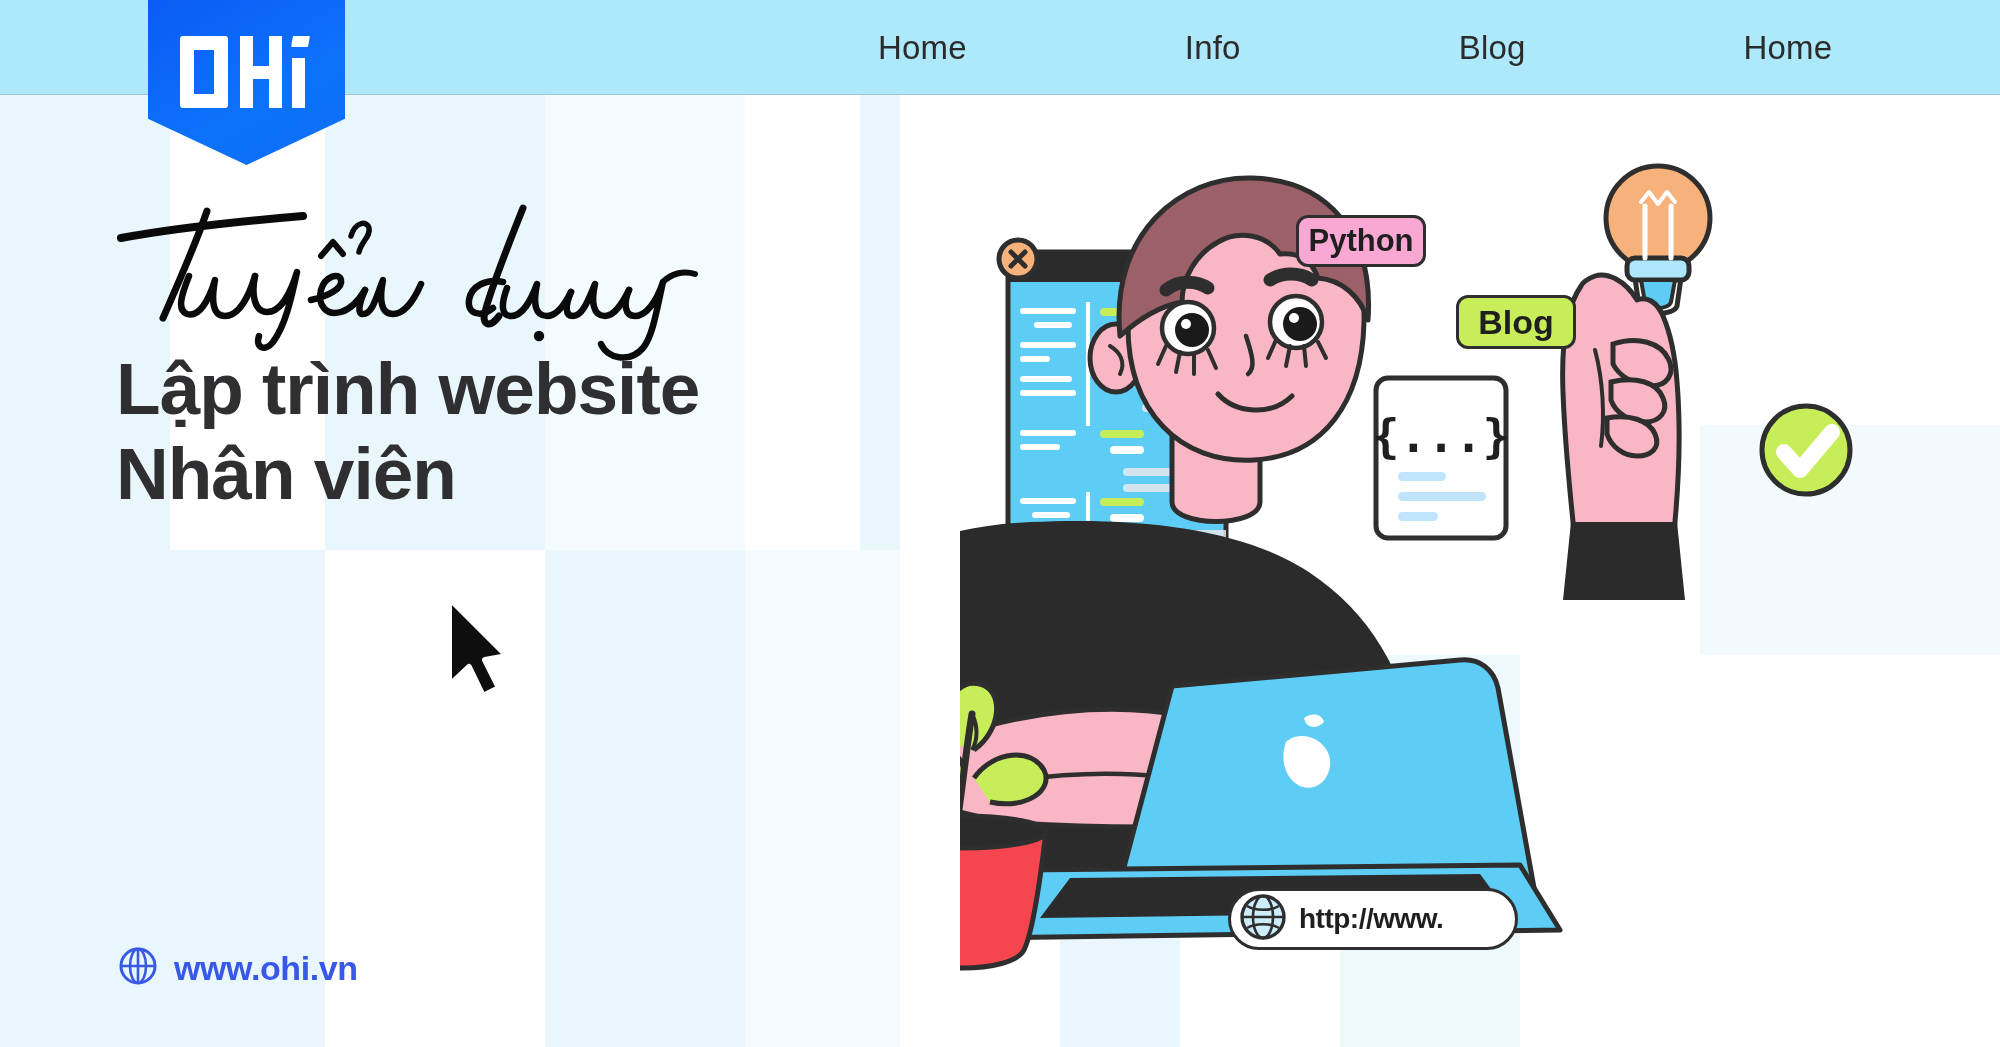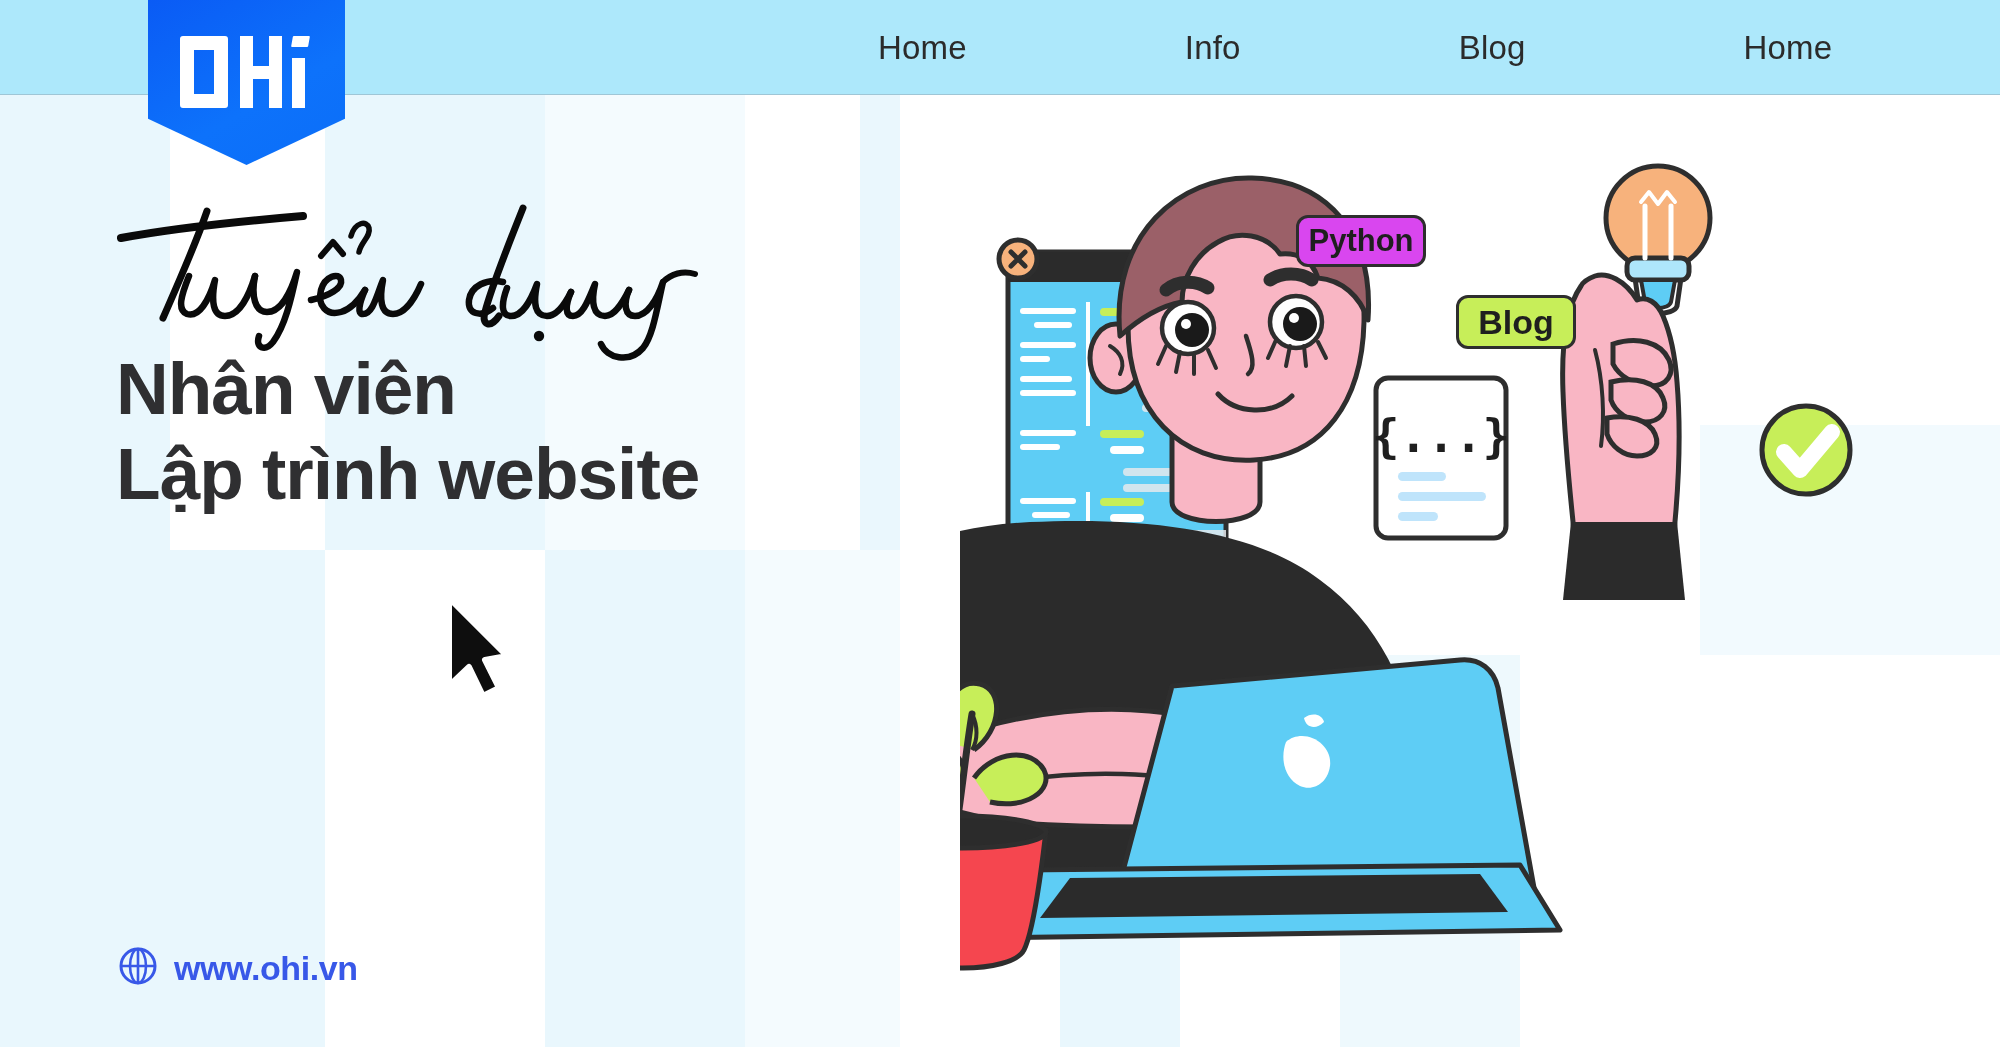--- a/index.html
+++ b/index.html
@@ -97,21 +97,21 @@
 
   
   .illus { position:absolute; left:960px; top:130px; width:1040px; height:917px; z-index:25; }
   .illus svg { display:block; }
 
   .badge-chip {
     position:absolute; border:3px solid #2e2e2e; border-radius:12px;
     display:flex; align-items:center; justify-content:center;
     font-weight:bold; color:#1f1f1f; font-family:"Liberation Sans", sans-serif;
   }
-  #chip-python { left:1296px; top:215px; width:130px; height:52px; background:#d946ef; font-size:31px; z-index:33; }
+  #chip-python { left:1296px; top:215px; width:130px; height:52px; background:#f9a8d4; font-size:31px; z-index:33; }
   #chip-java   { left:1456px; top:295px; width:120px; height:54px; background:#c7ee59; font-size:34px; z-index:33; }
 
   .url-pill {
     position:absolute; left:1228px; top:888px; width:290px; height:62px;
     background:#fff; border:3.5px solid #2e2e2e; border-radius:34px;
     display:flex; align-items:center; gap:12px; padding-left:8px;
     z-index:34;
   }
   .url-text { font-size:28px; font-weight:bold; color:#1f1f1f; letter-spacing:-.5px; }
 </style>
@@ -199,22 +199,22 @@
                    C 476 106, 478 120, 490 120 C 500 120, 508 106, 514 94" stroke-width="6.5"></path>
 
           <path d="M514 94 C 508 108, 510 120, 520 120 C 532 120, 542 104, 548 86
                    C 542 112, 538 140, 528 152 C 514 168, 492 162, 486 148" stroke-width="6.5"></path>
           <path d="M548 86 C 556 78, 568 74, 580 78" stroke-width="6"></path>
         </g>
       </svg>
     </div>
 
     <div class="headline">
+      <div>Lập trình website</div>
       <div>Nhân viên</div>
-      <div>Lập trình website</div>
     </div>
 
 
     <div class="cursor">
       <svg width="70" height="108" viewBox="0 0 70 108">
         <path d="M6 4 L6 92 L26 73 L40 102 L56 94 L42 66 L64 62 Z" fill="#0e0e0e" stroke="#ffffff" stroke-width="6" stroke-linejoin="round"></path>
       </svg>
     </div>
 
     <div class="contacts">
@@ -412,14 +412,26 @@
 
         <path d="M-82 700 L 86 700 C 86 700, 76 796, 64 820 C 52 844, -46 844, -58 820 C -70 796, -82 700, -82 700 Z" fill="#f5464f" stroke="#2e2e2e" stroke-width="5" stroke-linejoin="round"></path>
         <ellipse cx="2" cy="702" rx="84" ry="16" fill="#2b2b2b" stroke="#2e2e2e" stroke-width="5"></ellipse>
       </g>
     </svg>
   </div>
 
   <div class="badge-chip" id="chip-python">Python</div>
   <div class="badge-chip" id="chip-java">Blog</div>
 
+  <div class="url-pill">
+    <span>
+      <svg width="48" height="48" viewBox="0 0 48 48">
+        <circle cx="24" cy="24" r="21" fill="#cceefc" stroke="#2e2e2e" stroke-width="3.4"></circle>
+        <ellipse cx="24" cy="24" rx="10" ry="21" fill="none" stroke="#2e2e2e" stroke-width="2.6"></ellipse>
+        <line x1="3" y1="24" x2="45" y2="24" stroke="#2e2e2e" stroke-width="2.6"></line>
+        <path d="M8 13 C16 18,32 18,40 13" fill="none" stroke="#2e2e2e" stroke-width="2.6"></path>
+        <path d="M8 35 C16 30,32 30,40 35" fill="none" stroke="#2e2e2e" stroke-width="2.6"></path>
+      </svg>
+    </span>
+    <span class="url-text">http://www.</span>
+  </div>
 
 </div>
 
 </body></html>

